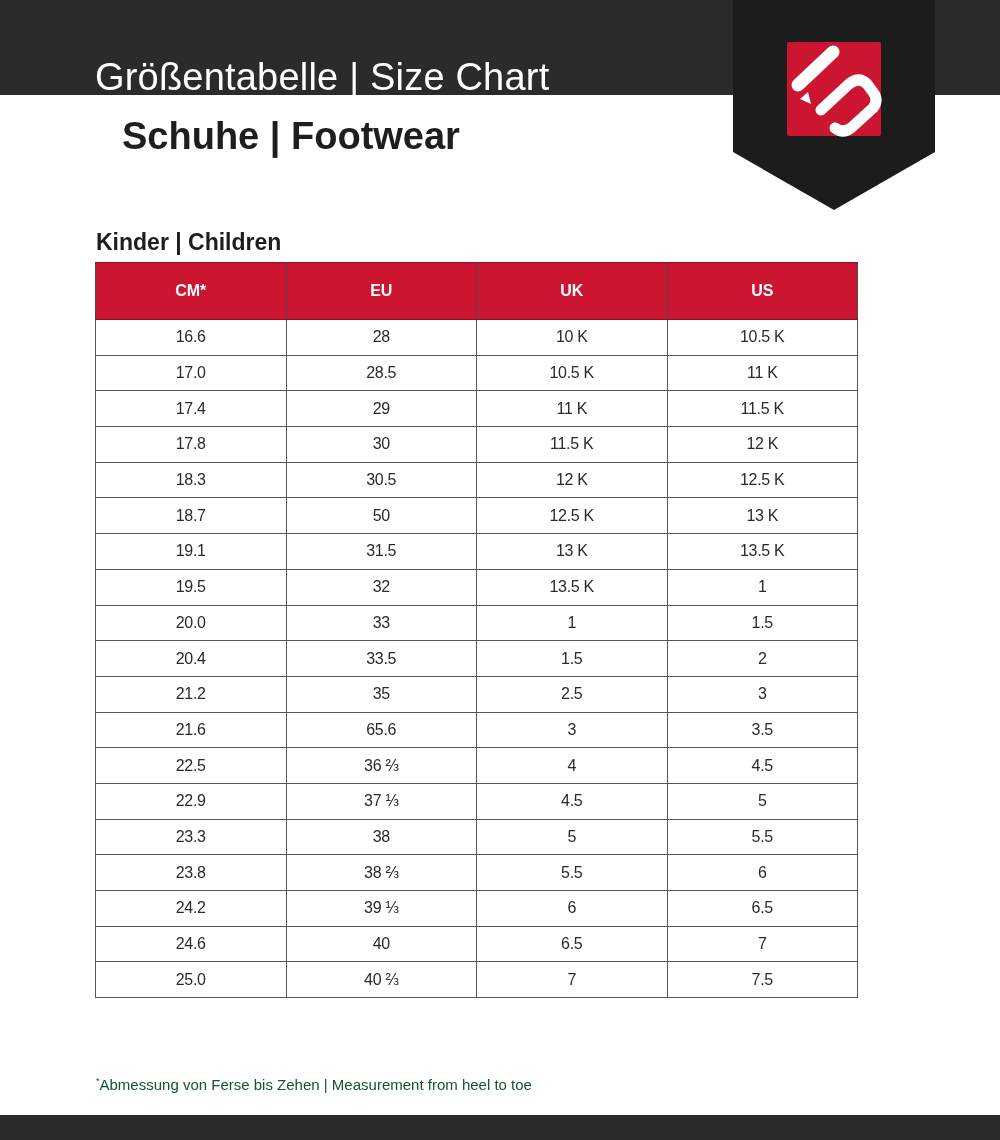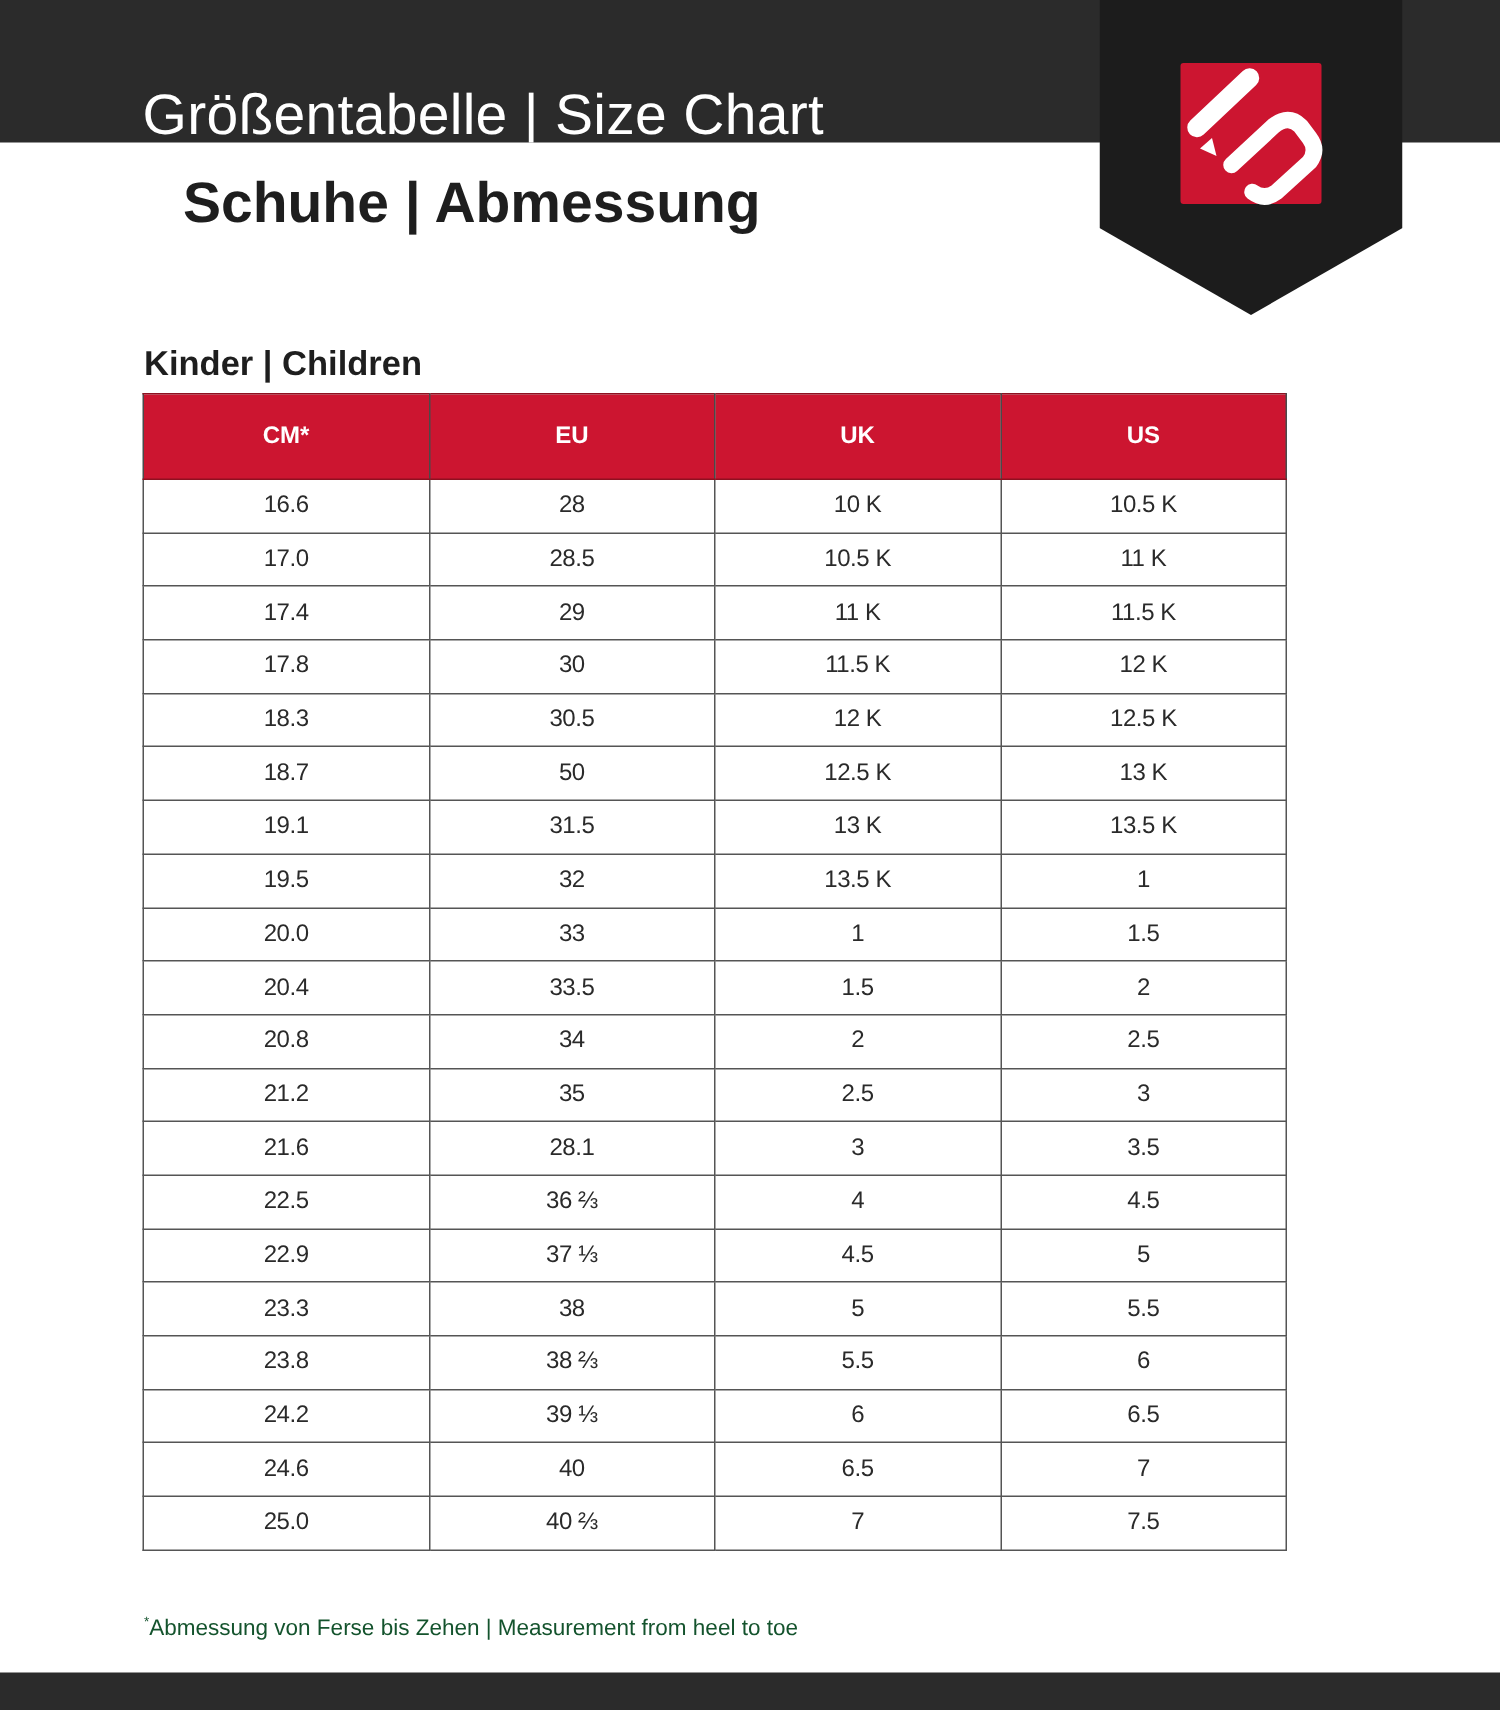--- a/index.html
+++ b/index.html
@@ -83,21 +83,21 @@
       background: #2b2b2b;
     }
   </style>
 </head>
 <body>
 
 <div class="page">
   <div class="top-band"></div>
 
   <div class="title-main">Größentabelle | Size Chart</div>
-  <div class="title-sub">Schuhe | Abmessung</div>
+  <div class="title-sub">Schuhe | Footwear</div>
 
   <div class="logo-badge">
     <svg width="202" height="210" viewBox="0 0 202 210">
       <polygon points="0,0 202,0 202,152 101,210 0,152" fill="#1c1c1c"></polygon>
       <rect x="54" y="42" width="94" height="94" rx="2" fill="#cc1530"></rect>
 
       <line x1="65" y1="85" x2="100" y2="52" stroke="#ffffff" stroke-width="13" stroke-linecap="round"></line>
 
       <polygon points="67,99 75,92 78,104" fill="#ffffff"></polygon>
 
@@ -171,34 +171,28 @@
         <td>1</td>
         <td>1.5</td>
       </tr>
       <tr>
         <td>20.4</td>
         <td>33.5</td>
         <td>1.5</td>
         <td>2</td>
       </tr>
       <tr>
-        <td>20.8</td>
-        <td>34</td>
-        <td>2</td>
-        <td>2.5</td>
-      </tr>
-      <tr>
         <td>21.2</td>
         <td>35</td>
         <td>2.5</td>
         <td>3</td>
       </tr>
       <tr>
         <td>21.6</td>
-        <td>28.1</td>
+        <td>65.6</td>
         <td>3</td>
         <td>3.5</td>
       </tr>
       <tr>
         <td>22.5</td>
         <td>36 ⅔</td>
         <td>4</td>
         <td>4.5</td>
       </tr>
       <tr>

